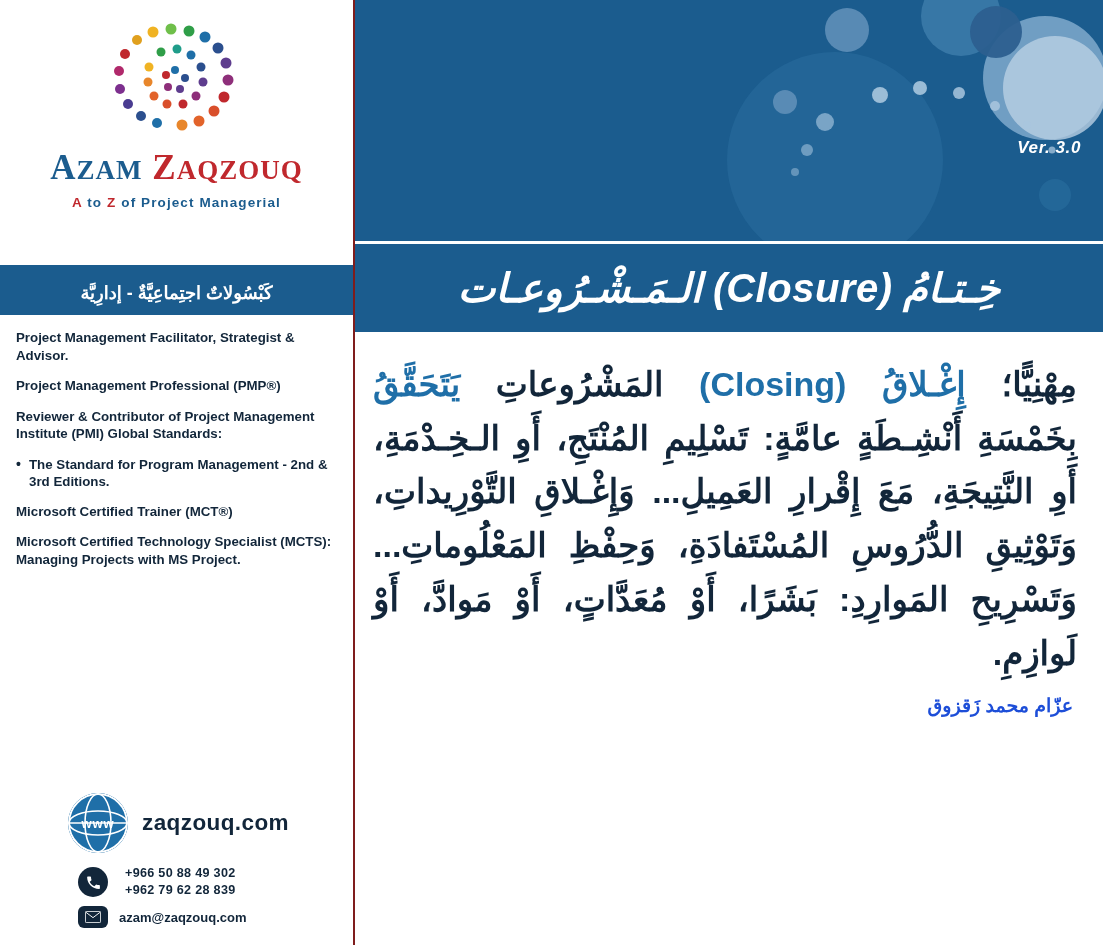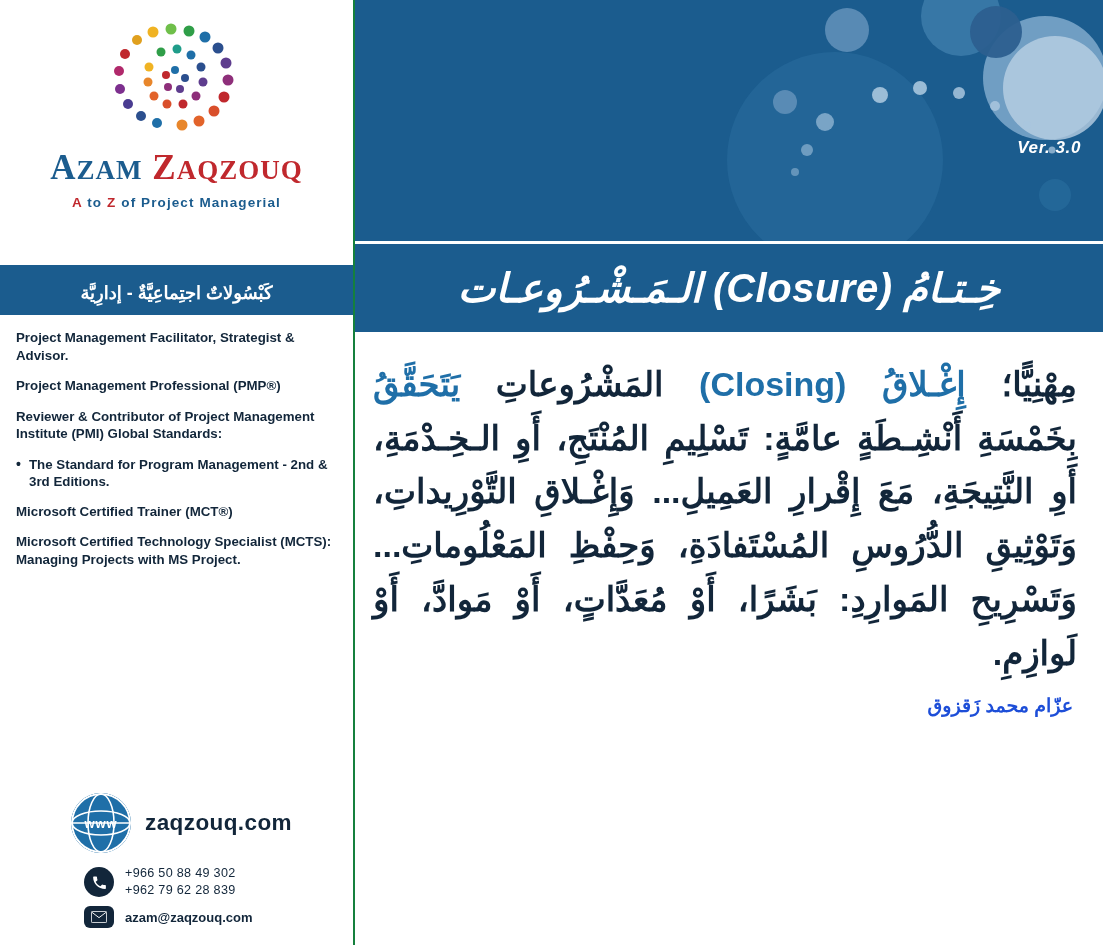--- a/index.html
+++ b/index.html
@@ -14,21 +14,21 @@
     width: 1103px; height: 945px;
     display: flex;
     background: #ffffff;
   }
 
   
   .sidebar {
     width: 355px;
     height: 945px;
     background: #ffffff;
-    border-right: 2px solid #15803d;
+    border-right: 2px solid #7f1d1d;
     position: relative;
     display: flex;
     flex-direction: column;
   }
 
   .logo-block {
     height: 268px;
     border-bottom: 3px solid #1b5c8e;
     position: relative;
     display: flex;
@@ -99,21 +99,21 @@
   }
   .bio li:before {
     content: "\2022";
     position: absolute;
     left: 0; top: -1px;
     font-size: 14px;
   }
 
   .contact {
     margin-top: auto;
-    padding: 0 0 10px 10px;
+    padding: 0 0 10px 4px;
   }
   .www-row {
     display: flex;
     align-items: center;
     justify-content: center;
     gap: 14px;
     margin-bottom: 12px;
   }
   .globe {
     width: 60px; height: 60px;
@@ -161,24 +161,25 @@
     border-radius: 6px;
     background: #12263a;
     display: flex;
     align-items: center;
     justify-content: center;
     color: #fff;
     flex: 0 0 auto;
   }
   .phones {
     font-size: 12.6px;
-    font-weight: normal;
+    font-weight: bold;
     color: #12263a;
     line-height: 1.35;
     letter-spacing: 0.3px;
+    margin-left: 6px;
   }
   .email-text {
     font-size: 13px;
     font-weight: bold;
     color: #12263a;
   }
 
   
   .main {
     flex: 1;

